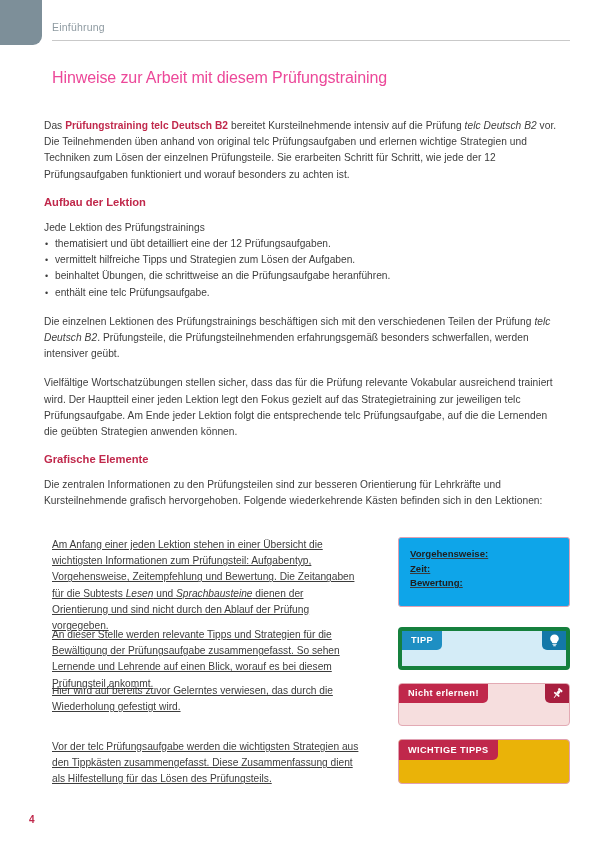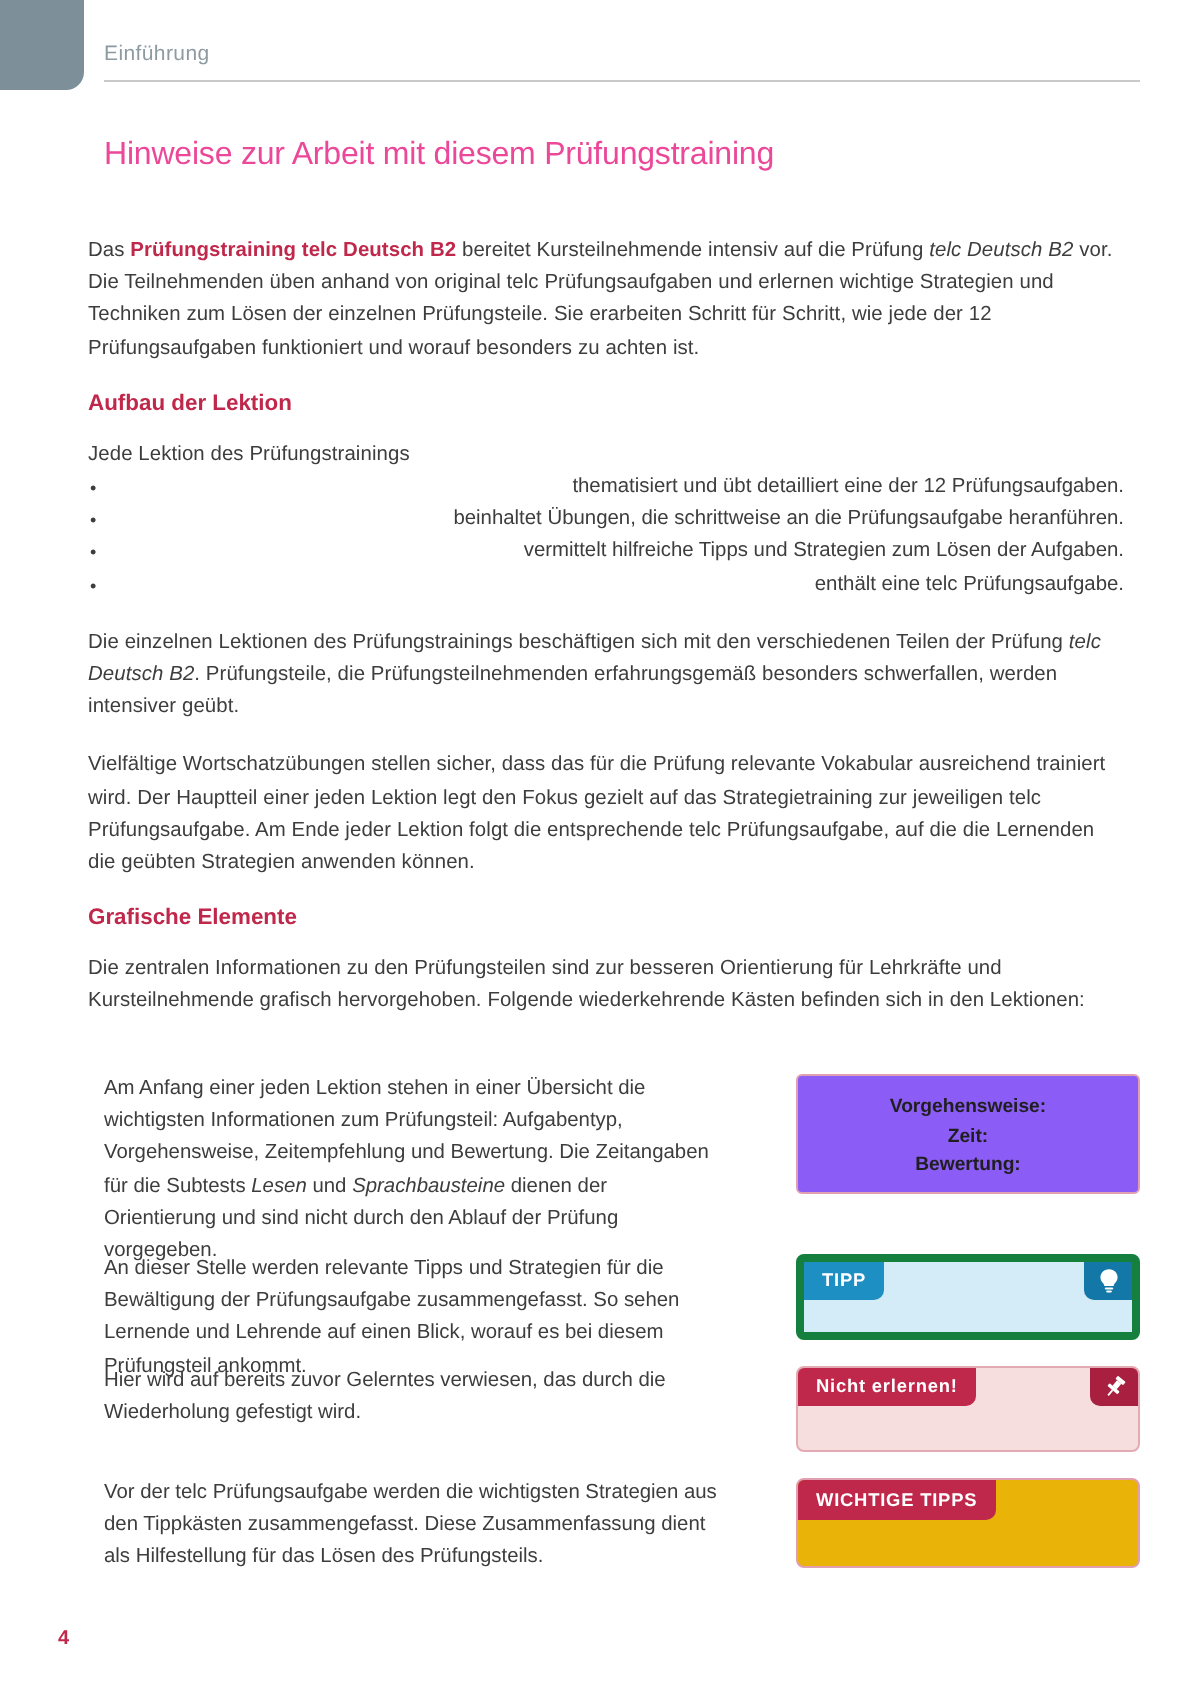--- a/index.html
+++ b/index.html
@@ -89,60 +89,59 @@
     margin: 0 0 13px 0;
     padding: 0;
     list-style: none;
   }
   ul.bullets li {
     font-size: 10.2px;
     line-height: 16.2px;
     color: #3d3d3d;
     padding-left: 11px;
     position: relative;
-    text-align: right;
   }
   ul.bullets li::before {
     content: "\2022";
     position: absolute;
     left: 1px;
     top: 0;
     color: #3d3d3d;
     font-size: 9px;
   }
 
   
   .rows { position: absolute; left: 52px; top: 537px; width: 518px; }
   .row {
     display: flex;
     align-items: flex-start;
     justify-content: space-between;
+    text-decoration: underline;
   }
   .row-text {
     width: 310px;
     font-size: 10.2px;
     line-height: 16.2px;
     color: #3d3d3d;
   }
   .row-box { width: 172px; flex: 0 0 172px; }
 
   .row-1 { height: 90px; }
   .row-2 { height: 56px; }
   .row-3 { height: 56px; }
   .row-4 { height: 60px; }
 
   
   .box-plain {
     border: 1px solid #e0a0b2;
     border-radius: 3px;
-    background: #8b5cf6;
-    height: 60px;
+    background: #0ea5e9;
+    height: 70px;
     padding: 9px 11px 0 11px;
     box-sizing: border-box;
-    text-align: center;
   }
   .box-plain .line {
     font-size: 9.6px;
     font-weight: bold;
     color: #1f1f1f;
     line-height: 14.5px;
   }
 
   
   .box-tab {
@@ -225,22 +224,22 @@
 <div class="content">
 
   <p class="body"><span>Das </span><span class="red-bold">Prüfungstraining telc Deutsch B2</span><span> bereitet Kursteilnehmende intensiv auf die Prüfung </span><span class="ital">telc Deutsch B2</span><span> vor. Die Teilnehmenden üben anhand von original telc Prüfungsaufgaben und erlernen wichtige Strategien und Techniken zum Lösen der einzelnen Prüfungsteile. Sie erarbeiten Schritt für Schritt, wie jede der 12 Prüfungsaufgaben funktioniert und worauf besonders zu achten ist.</span></p>
 
   <h2 class="section sec-gap-1">Aufbau der Lektion</h2>
 
   <p class="body tight">Jede Lektion des Prüfungstrainings</p>
 
   <ul class="bullets">
     <li>thematisiert und übt detailliert eine der 12 Prüfungsaufgaben.</li>
+    <li>vermittelt hilfreiche Tipps und Strategien zum Lösen der Aufgaben.</li>
     <li>beinhaltet Übungen, die schrittweise an die Prüfungsaufgabe heranführen.</li>
-    <li>vermittelt hilfreiche Tipps und Strategien zum Lösen der Aufgaben.</li>
     <li>enthält eine telc Prüfungsaufgabe.</li>
   </ul>
 
   <p class="body"><span>Die einzelnen Lektionen des Prüfungstrainings beschäftigen sich mit den verschiedenen Teilen der Prüfung </span><span class="ital">telc Deutsch B2</span><span>. Prüfungsteile, die Prüfungsteilnehmenden erfahrungsgemäß besonders schwerfallen, werden intensiver geübt.</span></p>
 
   <p class="body">Vielfältige Wortschatzübungen stellen sicher, dass das für die Prüfung relevante Vokabular ausreichend trainiert wird. Der Hauptteil einer jeden Lektion legt den Fokus gezielt auf das Strategietraining zur jeweiligen telc Prüfungsaufgabe. Am Ende jeder Lektion folgt die entsprechende telc Prüfungsaufgabe, auf die die Lernenden die geübten Strategien anwenden können.</p>
 
   <h2 class="section sec-gap-2">Grafische Elemente</h2>
 
   <p class="body">Die zentralen Informationen zu den Prüfungsteilen sind zur besseren Orientierung für Lehrkräfte und Kursteilnehmende grafisch hervorgehoben. Folgende wiederkehrende Kästen befinden sich in den Lektionen:</p>

